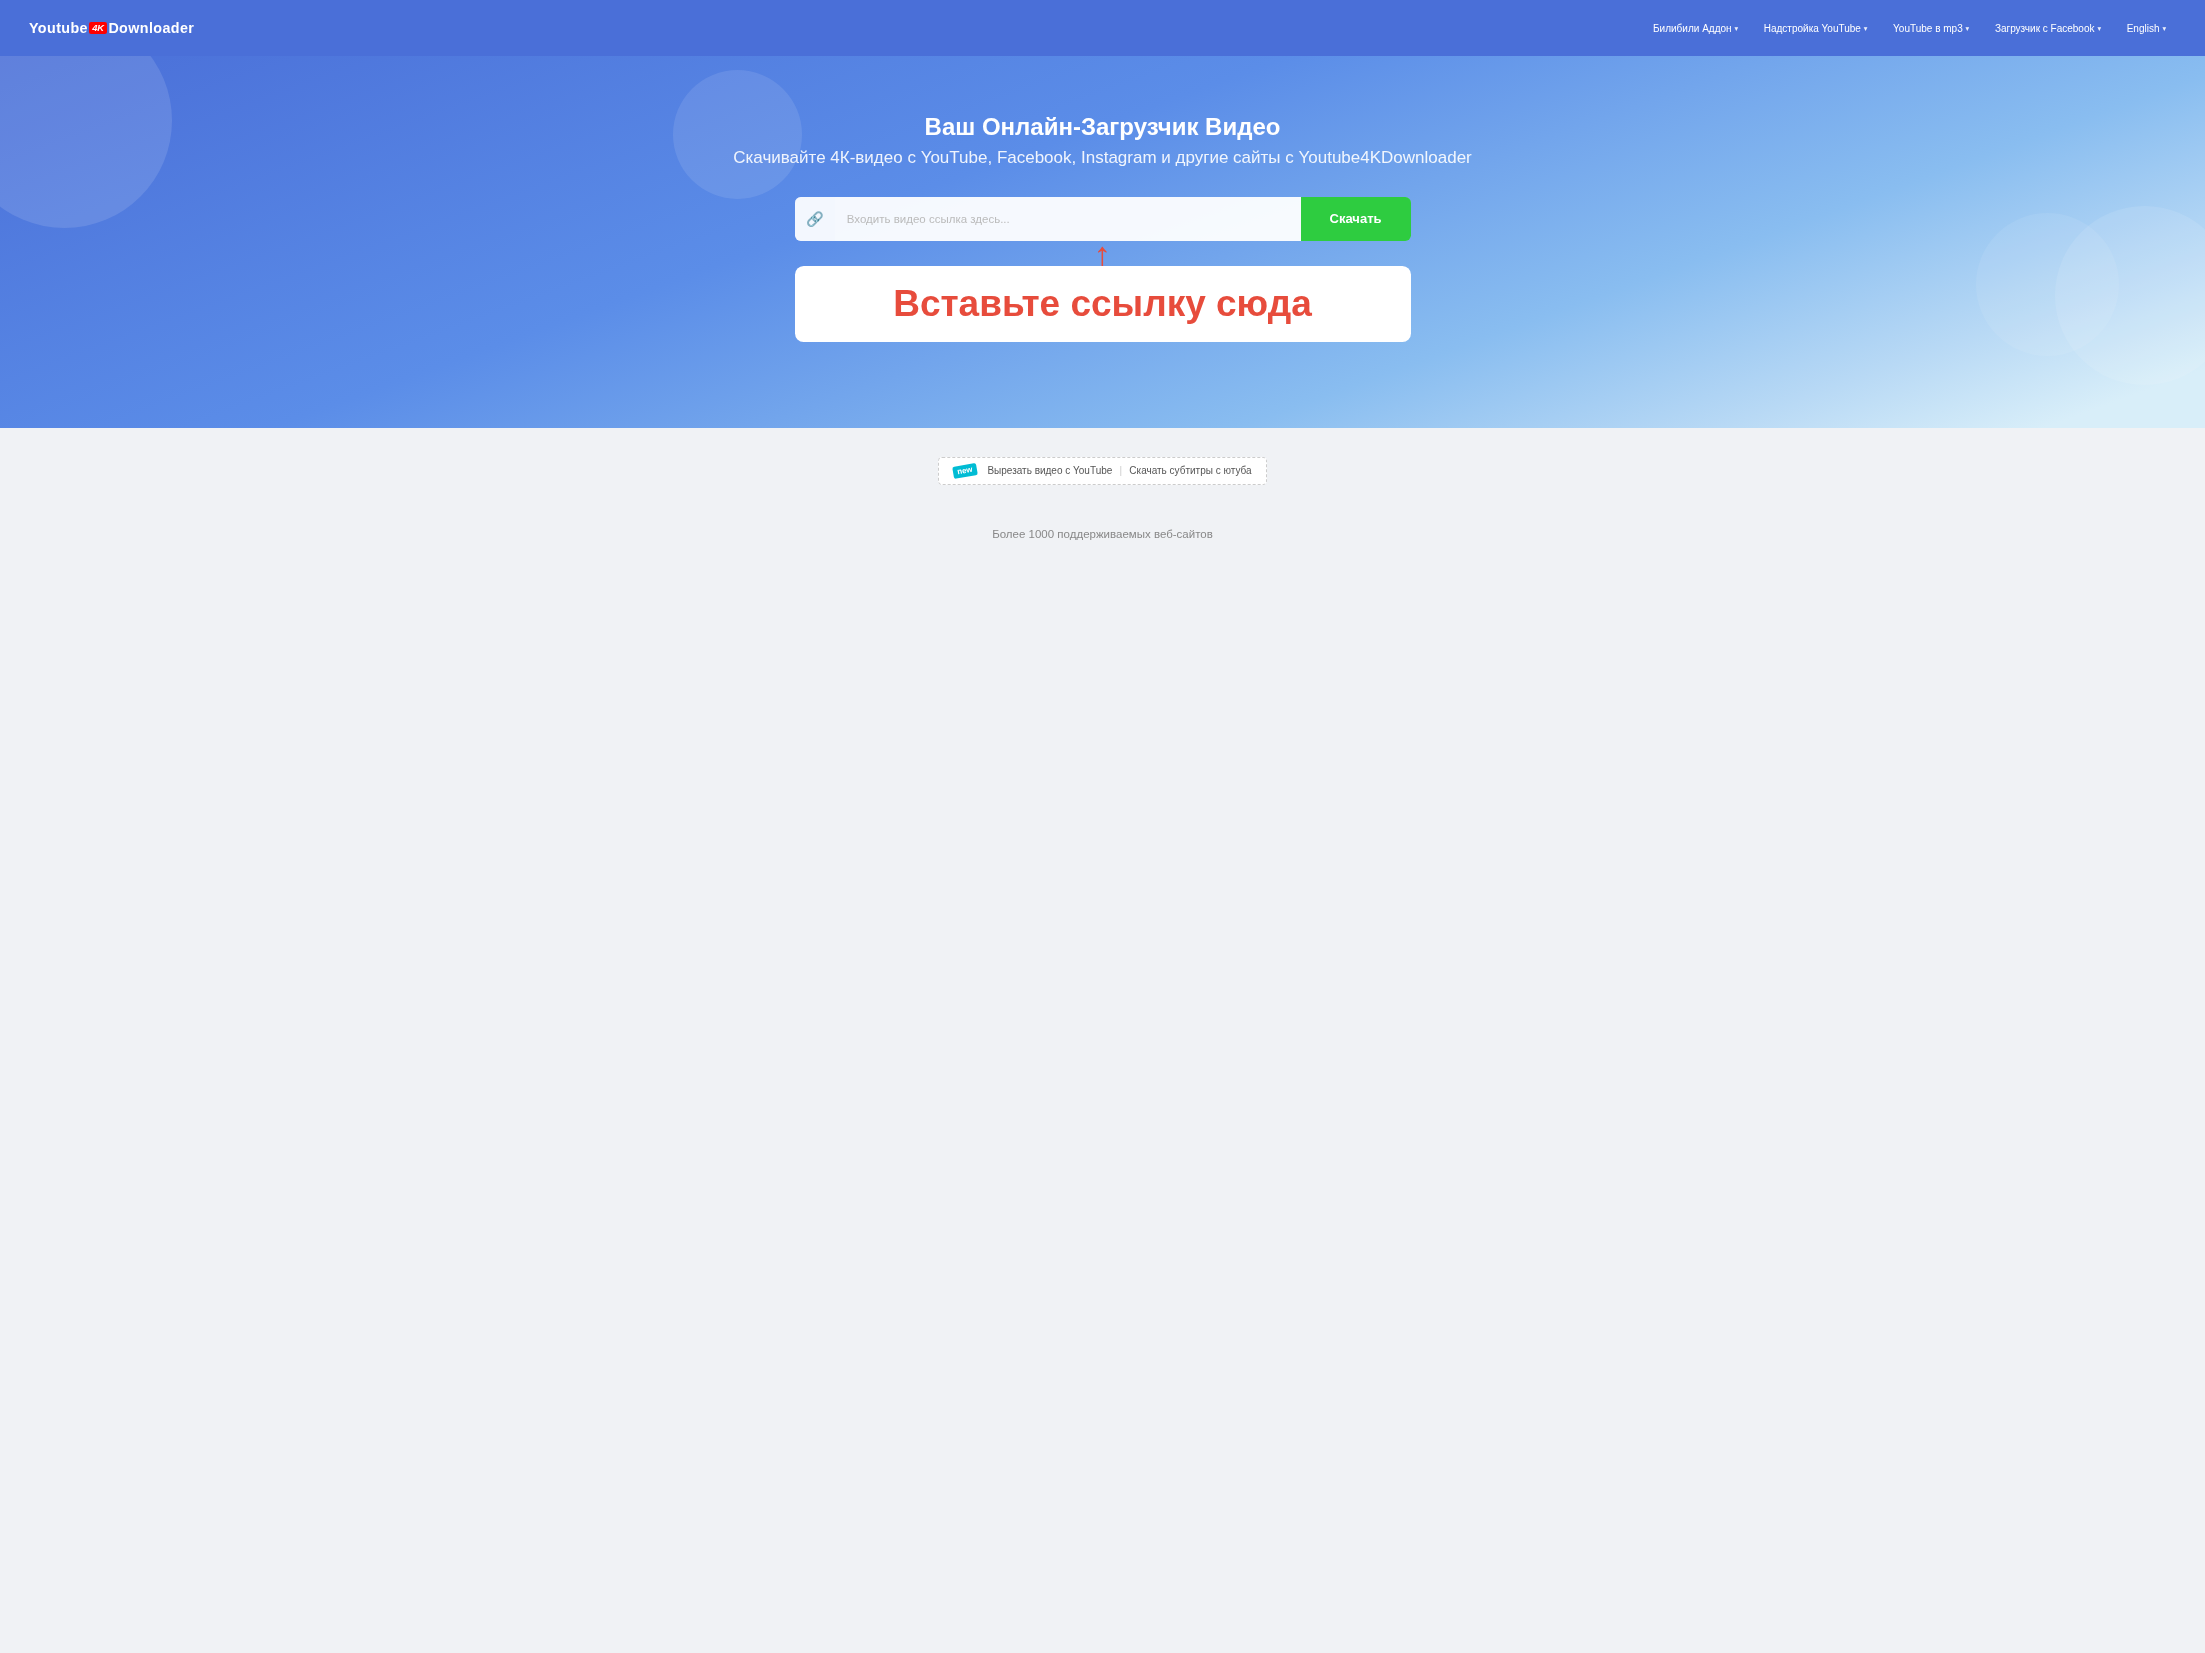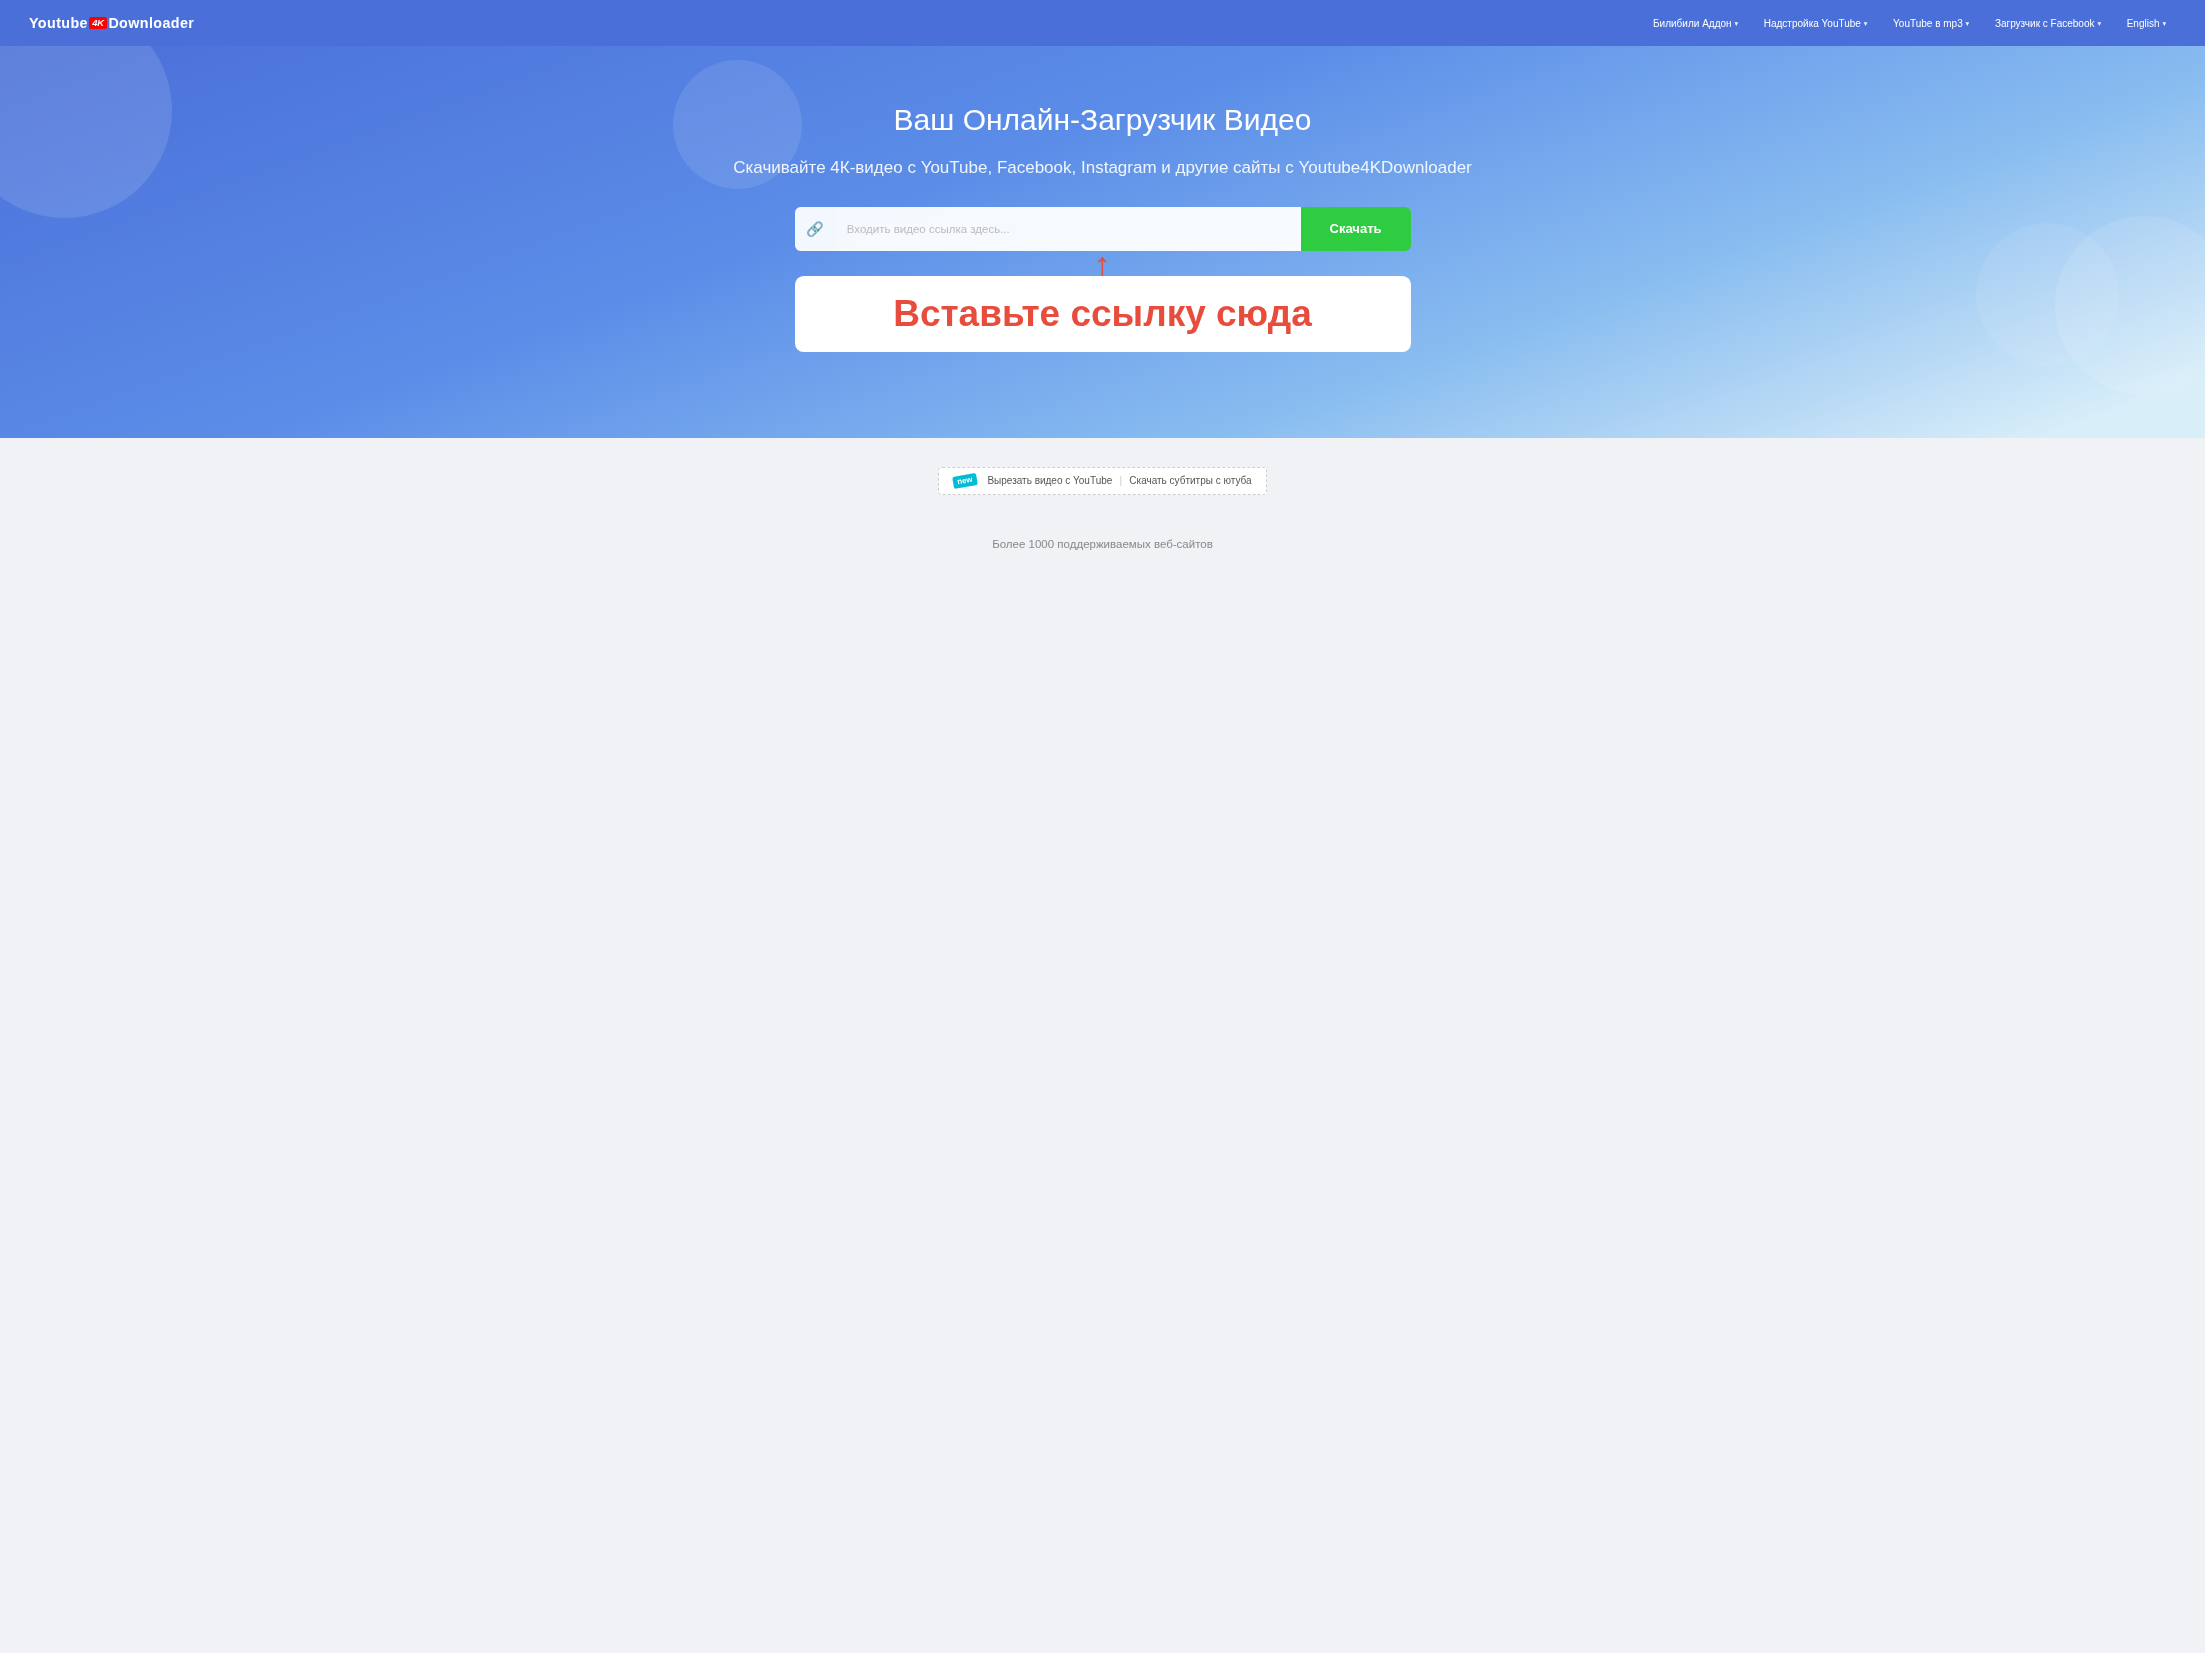--- a/index.html
+++ b/index.html
@@ -11,21 +11,21 @@
       overflow-x: hidden;
     }
 
     
     .navbar {
       background: #4a6fd8;
       display: flex;
       align-items: center;
       justify-content: space-between;
       padding: 0 29px;
-      height: 46px;
+      height: 56px;
       position: relative;
       z-index: 10;
     }
 
     .navbar-logo {
       display: flex;
       align-items: center;
       gap: 0;
       text-decoration: none;
     }
@@ -122,23 +122,23 @@
       width: 143px;
       height: 143px;
       border-radius: 50%;
       background: rgba(255,255,255,0.08);
       bottom: 72px;
       right: 86px;
     }
 
     .hero-title {
       color: white;
-      font-size: 30px;
-      font-weight: 400;
-      margin-bottom: 21px;
+      font-size: 24px;
+      font-weight: 700;
+      margin-bottom: 7px;
       position: relative;
       z-index: 1;
     }
 
     .hero-subtitle {
       color: rgba(255,255,255,0.9);
       font-size: 17px;
       margin-bottom: 29px;
       position: relative;
       z-index: 1;

